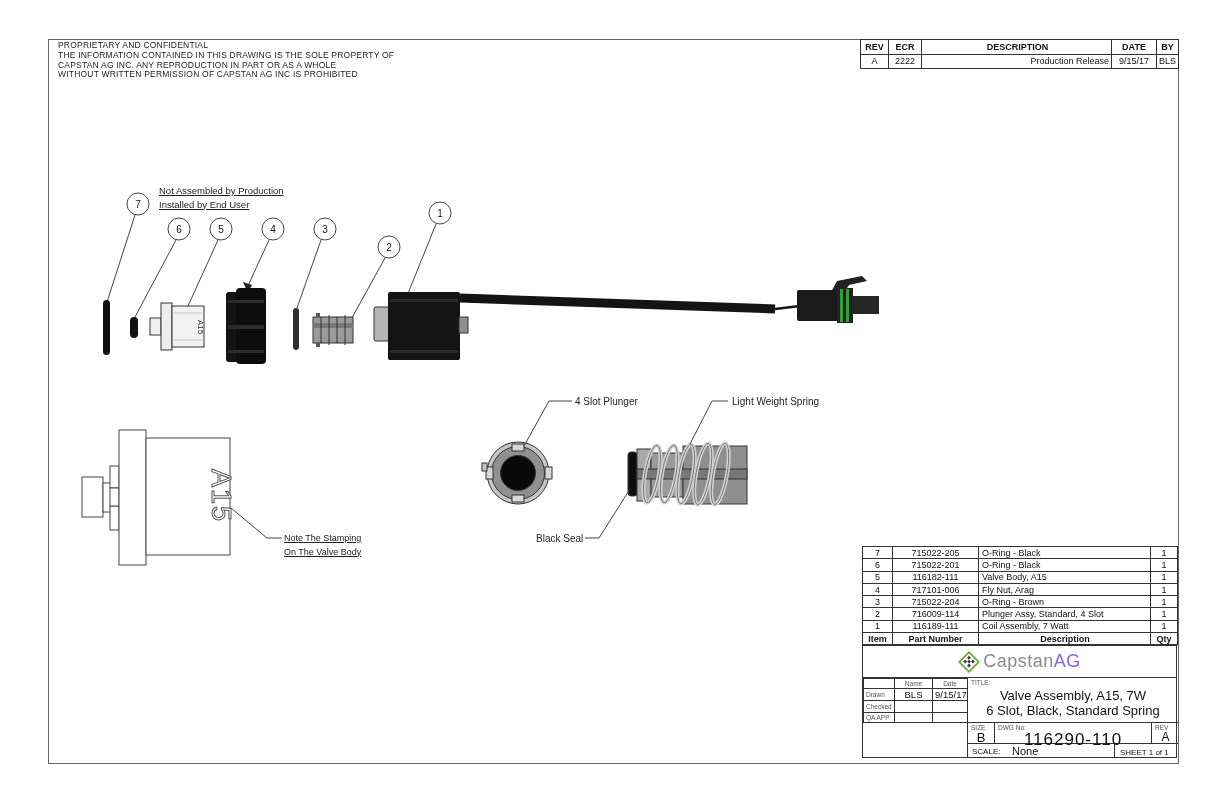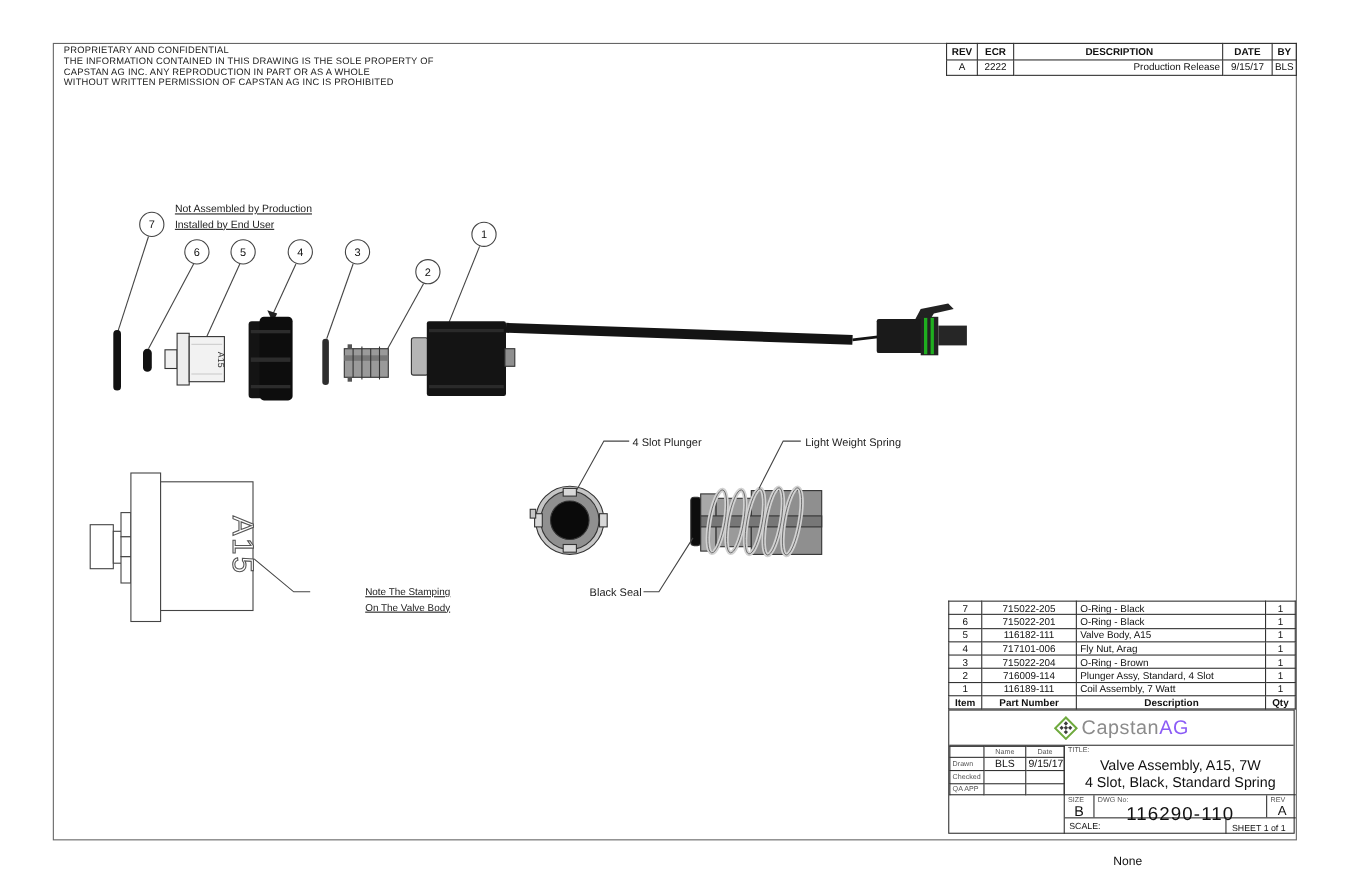--- a/index.html
+++ b/index.html
@@ -52,28 +52,28 @@
   #dwgcell{position:absolute;left:26px;top:0;width:157px;height:100%;border-left:1px solid #333;box-sizing:border-box;}
   #revcell{position:absolute;left:183px;top:0;width:28px;height:100%;border-left:1px solid #333;box-sizing:border-box;}
   #sizerow .tinylab{position:absolute;left:3px;top:1px;}
   .bigval{position:absolute;left:0;top:7px;width:100%;text-align:center;}
   #sizeval{font-size:13px;}
   #dwgval{font-size:17px;letter-spacing:1px;}
   #revval{font-size:12px;}
   #scalerow{position:absolute;left:0;top:66px;width:100%;height:14px;}
   #scalecell{position:absolute;left:0;top:0;width:146px;height:100%;box-sizing:border-box;text-align:center;}
   #scalecell .lab{position:absolute;left:4px;top:3px;font-size:8px;}
-  #scalecell .val{position:absolute;left:44px;top:1px;font-size:11px;margin-top:32px;}
+  #scalecell .val{position:absolute;left:44px;top:1px;font-size:11px;}
   #sheetcell{position:absolute;left:146px;top:0;width:65px;height:100%;border-left:1px solid #333;box-sizing:border-box;}
   #sheetcell .val{position:absolute;left:5px;top:4px;font-size:8px;}
 
   
   .anno{font-size:9.5px;line-height:13.5px;color:#222;text-decoration:underline;}
   #prodnote{left:159px;top:184px;}
-  #stampnote{left:284px;top:532px;font-size:9px;margin-left:48px;}
+  #stampnote{left:284px;top:532px;font-size:9px;}
   svg text{font-family:"Liberation Sans",sans-serif;}
 </style>
 </head>
 <body>
 
 <div id="sheet">
 
   <div id="frame" class="abs"></div>
 
   <div id="notice" class="abs">
@@ -355,21 +355,21 @@
           <td class="val"></td>
         </tr>
       </tbody>
         </table>
     </div>
 
     <div id="tb-right">
       <div id="titlecell">
         <span class="tinylab">TITLE:</span>
         <div id="titleline1">Valve Assembly, A15, 7W</div>
-        <div id="titleline2">4 Slot, Black, Standard Spring</div>
+        <div id="titleline2">6 Slot, Black, Standard Spring</div>
       </div>
       <div id="sizerow">
         <div id="sizecell">
           <span class="tinylab">SIZE</span>
           <div class="bigval" id="sizeval">B</div>
         </div>
         <div id="dwgcell">
           <span class="tinylab">DWG No:</span>
           <div class="bigval" id="dwgval">116290-110</div>
         </div>

